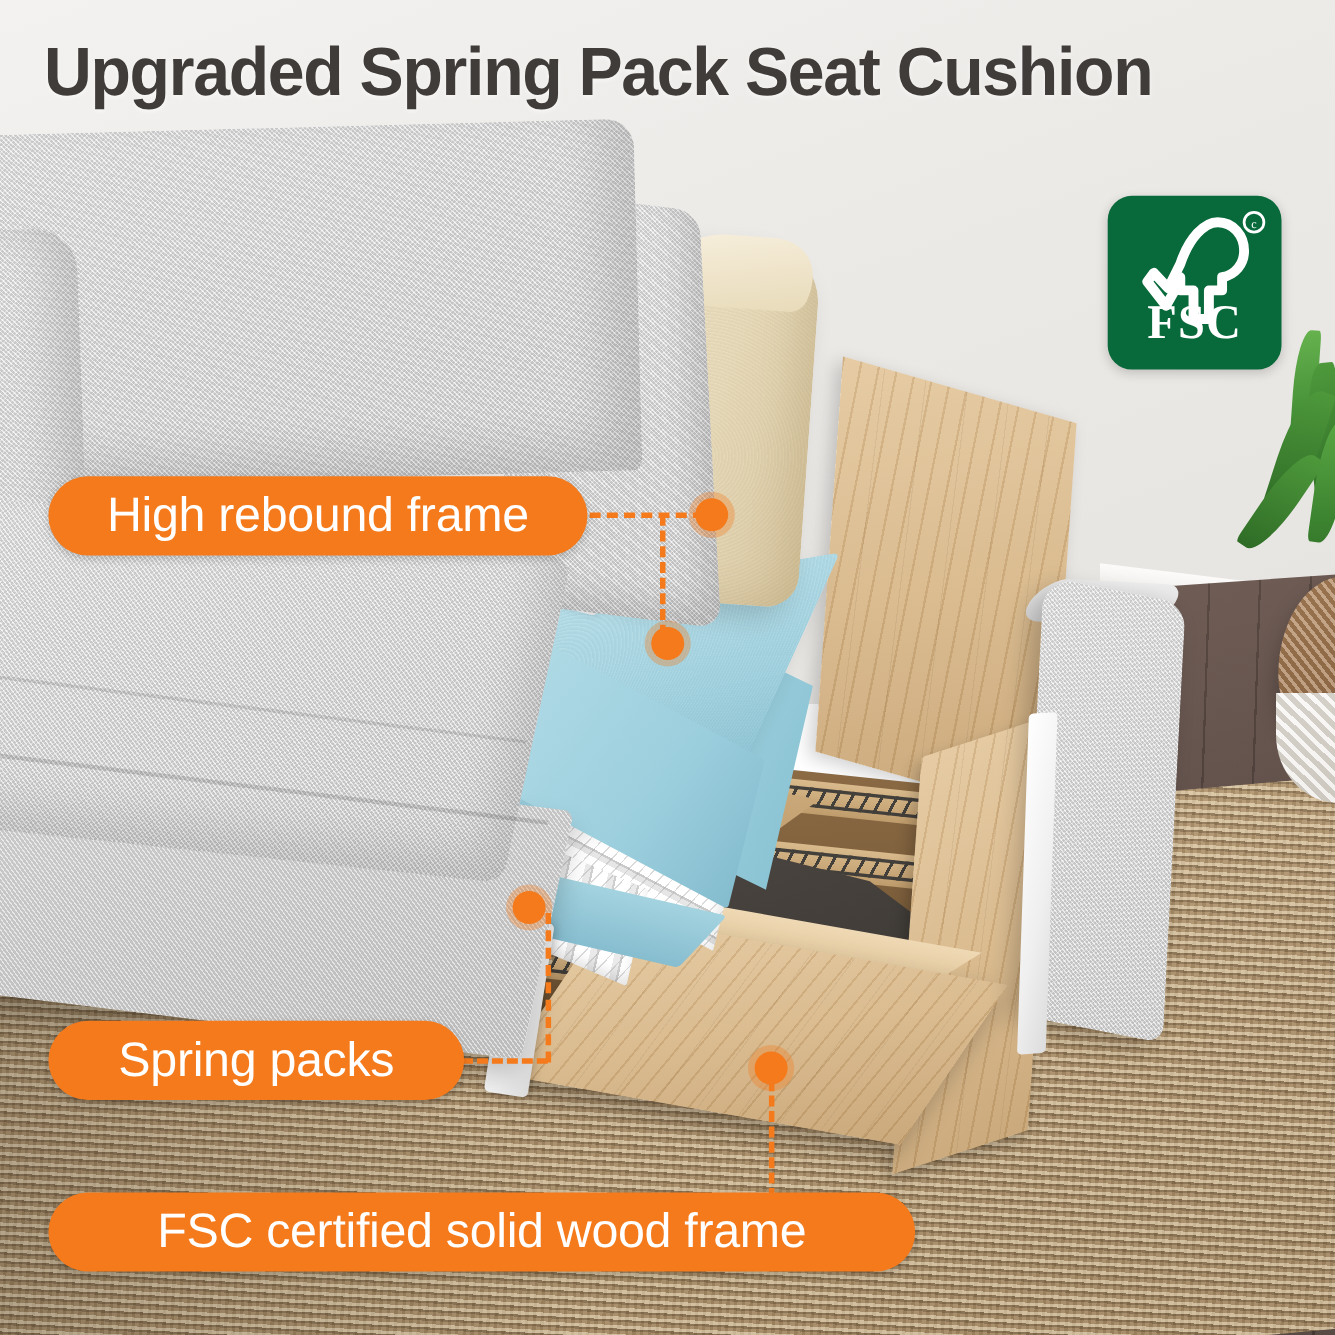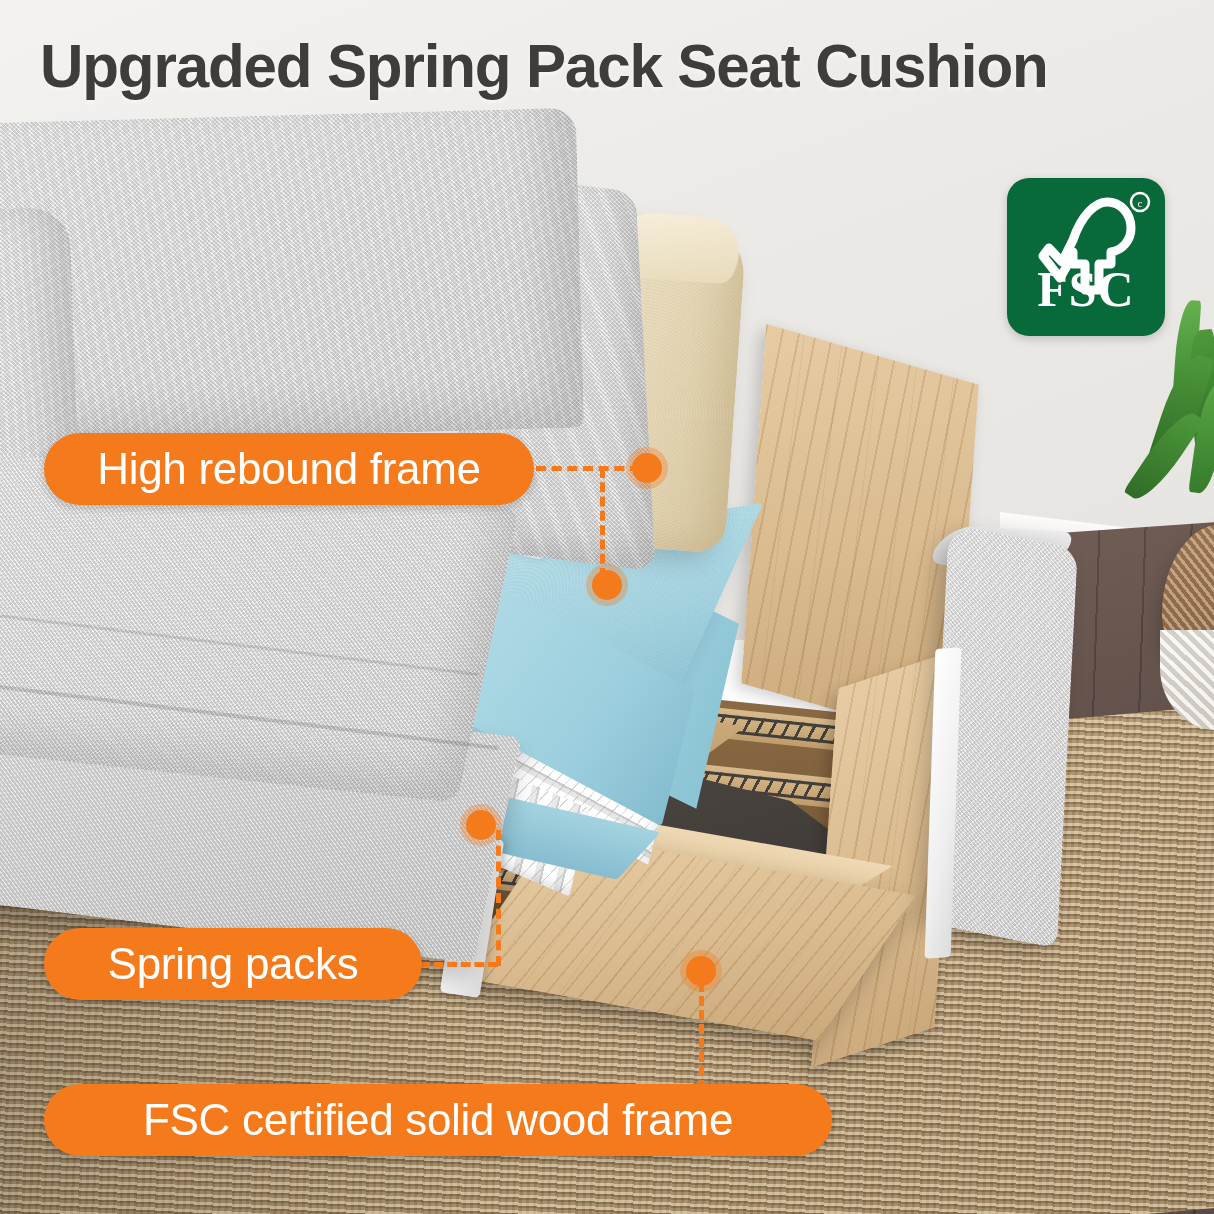--- a/index.html
+++ b/index.html
@@ -305,21 +305,21 @@
 
   .fsc-badge{
     position:absolute;left:1007px;top:178px;width:158px;height:158px;
     border-radius:22px;background:#08693a;
     box-shadow:0 3px 10px rgba(0,0,0,.18);
   }
   .fsc-badge svg{position:absolute;left:14px;top:8px;}
   .fsc-text{
     position:absolute;left:0;right:0;bottom:18px;text-align:center;
     color:#ffffff;font-family:"Liberation Serif", serif;
-    font-weight:700;font-size:50px;letter-spacing:1px;
+    font-weight:700;font-size:44px;letter-spacing:1px;
   }
 
   
   .pill{
     position:absolute;background:#f47a1c;border-radius:999px;
     display:flex;align-items:center;justify-content:center;
     color:#ffffff;white-space:nowrap;
     font-family:"Liberation Sans", sans-serif;
     box-shadow:0 3px 8px rgba(0,0,0,.18);
   }

